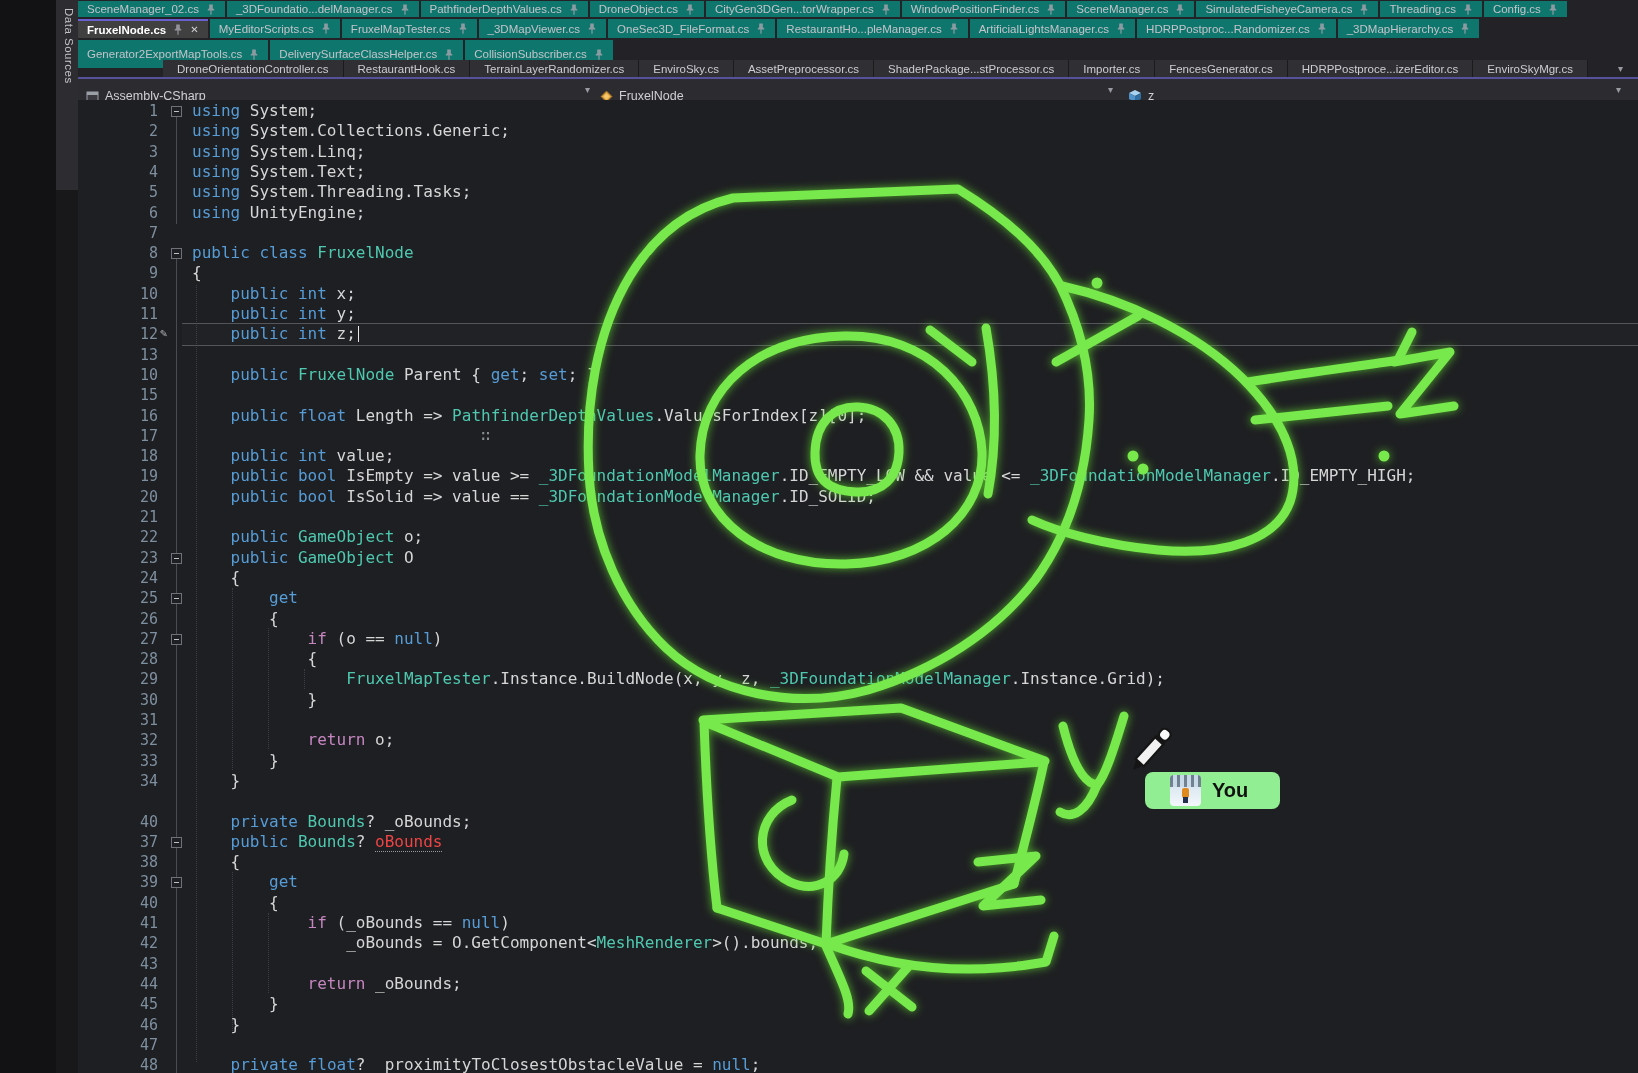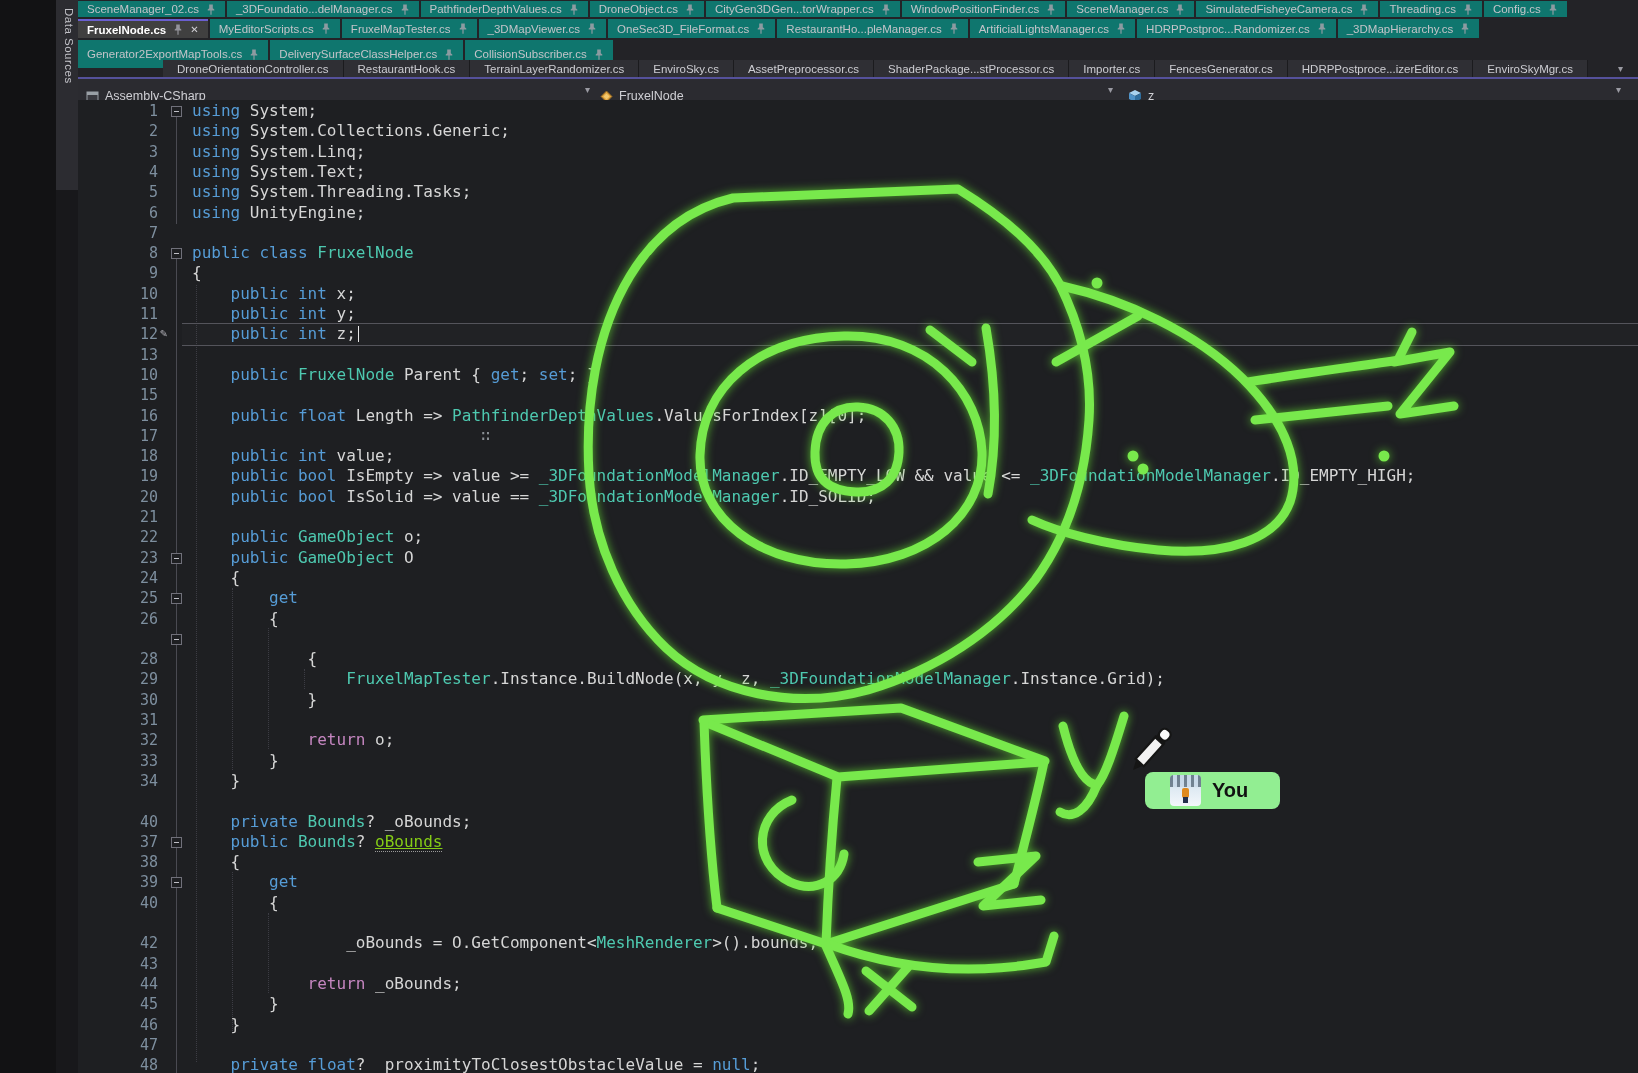--- a/index.html
+++ b/index.html
@@ -39,21 +39,21 @@
   .editor{position:absolute;left:78px;top:100px;width:1560px;height:973px;background:#1e1f22;}
   .codefont{font-family:"DejaVu Sans Mono","Liberation Mono",monospace;font-size:16px;}
   .line{position:absolute;left:0;height:20.3px;width:1560px;white-space:pre;line-height:20.3px;}
   .ln{position:absolute;left:12px;width:68px;text-align:right;color:#7e8f9f;font-size:15px;}
   .code{position:absolute;left:114px;top:0;}
   .tk-k{color:#569cd6;}
   .tk-c{color:#c586c0;}
   .tk-t{color:#4ec9b0;}
   .tk-p{color:#d6d6d6;}
   .tk-d{color:#8a8f94;}
-  .tk-u{color:#84cc16;border-bottom:1px dotted #9a9a9a;text-decoration:underline;}
+  .tk-u{color:#ef4444;border-bottom:1px dotted #9a9a9a;}
   .fold{position:absolute;left:93px;width:11px;height:11px;border:1px solid #70707a;background:#1e1f22;
         box-sizing:border-box;z-index:3;}
   .fold::after{content:"";position:absolute;left:2px;top:4px;width:5px;height:1px;background:#bfbfc6;}
   .bracket{position:absolute;width:1px;background:#4a4a52;left:98px;}
   .guide{position:absolute;width:1px;border-left:1px dotted #3c3c44;}
   .cur-line{position:absolute;left:104px;width:1528px;height:21px;border-top:1px solid #54545b;
             border-bottom:1px solid #54545b;background:rgba(255,255,255,.015);z-index:0;}
   .caret{position:absolute;width:1.5px;height:16px;background:#e8e8e8;z-index:4;}
   .pencil-gutter{position:absolute;left:82px;color:#b9b9bf;font-size:12px;z-index:3;}
   .lines-host{position:absolute;inset:0;z-index:2;}
@@ -331,32 +331,34 @@
         <div class="line" style="top: 325.8px;"><span class="ln">17</span><span class="code"><span class="tk-d">                              ∷</span></span></div>
         <div class="line" style="top: 346.1px;"><span class="ln">18</span><span class="code"><span class="tk-p">    </span><span class="tk-k">public</span><span class="tk-p"> </span><span class="tk-k">int</span><span class="tk-p"> value;</span></span></div>
         <div class="line" style="top: 366.4px;"><span class="ln">19</span><span class="code"><span class="tk-p">    </span><span class="tk-k">public</span><span class="tk-p"> </span><span class="tk-k">bool</span><span class="tk-p"> IsEmpty =&gt; value &gt;= </span><span class="tk-t">_3DFoundationModelManager</span><span class="tk-p">.ID_EMPTY_LOW &amp;&amp; value &lt;= </span><span class="tk-t">_3DFoundationModelManager</span><span class="tk-p">.ID_EMPTY_HIGH;</span></span></div>
         <div class="line" style="top: 386.7px;"><span class="ln">20</span><span class="code"><span class="tk-p">    </span><span class="tk-k">public</span><span class="tk-p"> </span><span class="tk-k">bool</span><span class="tk-p"> IsSolid =&gt; value == </span><span class="tk-t">_3DFoundationModelManager</span><span class="tk-p">.ID_SOLID;</span></span></div>
         <div class="line" style="top: 407px;"><span class="ln">21</span><span class="code"></span></div>
         <div class="line" style="top: 427.3px;"><span class="ln">22</span><span class="code"><span class="tk-p">    </span><span class="tk-k">public</span><span class="tk-p"> </span><span class="tk-t">GameObject</span><span class="tk-p"> o;</span></span></div>
         <div class="line" style="top: 447.6px;"><span class="ln">23</span><span class="code"><span class="tk-p">    </span><span class="tk-k">public</span><span class="tk-p"> </span><span class="tk-t">GameObject</span><span class="tk-p"> O</span></span></div>
         <div class="line" style="top: 467.9px;"><span class="ln">24</span><span class="code"><span class="tk-p">    {</span></span></div>
         <div class="line" style="top: 488.2px;"><span class="ln">25</span><span class="code"><span class="tk-p">        </span><span class="tk-k">get</span></span></div>
         <div class="line" style="top: 508.5px;"><span class="ln">26</span><span class="code"><span class="tk-p">        {</span></span></div>
+        <div class="line" style="top: 528.8px;"><span class="ln">27</span><span class="code"><span class="tk-p">            </span><span class="tk-c">if</span><span class="tk-p"> (o == </span><span class="tk-k">null</span><span class="tk-p">)</span></span></div>
         <div class="line" style="top: 549.1px;"><span class="ln">28</span><span class="code"><span class="tk-p">            {</span></span></div>
         <div class="line" style="top: 569.4px;"><span class="ln">29</span><span class="code"><span class="tk-p">                </span><span class="tk-t">FruxelMapTester</span><span class="tk-p">.Instance.BuildNode(x, y, z, </span><span class="tk-t">_3DFoundationModelManager</span><span class="tk-p">.Instance.Grid);</span></span></div>
         <div class="line" style="top: 589.7px;"><span class="ln">30</span><span class="code"><span class="tk-p">            }</span></span></div>
         <div class="line" style="top: 610px;"><span class="ln">31</span><span class="code"></span></div>
         <div class="line" style="top: 630.3px;"><span class="ln">32</span><span class="code"><span class="tk-p">            </span><span class="tk-c">return</span><span class="tk-p"> o;</span></span></div>
         <div class="line" style="top: 650.6px;"><span class="ln">33</span><span class="code"><span class="tk-p">        }</span></span></div>
         <div class="line" style="top: 670.9px;"><span class="ln">34</span><span class="code"><span class="tk-p">    }</span></span></div>
         <div class="line" style="top: 711.5px;"><span class="ln">40</span><span class="code"><span class="tk-p">    </span><span class="tk-k">private</span><span class="tk-p"> </span><span class="tk-t">Bounds</span><span class="tk-p">? _oBounds;</span></span></div>
         <div class="line" style="top: 731.8px;"><span class="ln">37</span><span class="code"><span class="tk-p">    </span><span class="tk-k">public</span><span class="tk-p"> </span><span class="tk-t">Bounds</span><span class="tk-p">? </span><span class="tk-u">oBounds</span></span></div>
         <div class="line" style="top: 752.1px;"><span class="ln">38</span><span class="code"><span class="tk-p">    {</span></span></div>
         <div class="line" style="top: 772.4px;"><span class="ln">39</span><span class="code"><span class="tk-p">        </span><span class="tk-k">get</span></span></div>
         <div class="line" style="top: 792.7px;"><span class="ln">40</span><span class="code"><span class="tk-p">        {</span></span></div>
+        <div class="line" style="top: 813px;"><span class="ln">41</span><span class="code"><span class="tk-p">            </span><span class="tk-c">if</span><span class="tk-p"> (_oBounds == </span><span class="tk-k">null</span><span class="tk-p">)</span></span></div>
         <div class="line" style="top: 833.3px;"><span class="ln">42</span><span class="code"><span class="tk-p">                _oBounds = O.GetComponent&lt;</span><span class="tk-t">MeshRenderer</span><span class="tk-p">&gt;().bounds;</span></span></div>
         <div class="line" style="top: 853.6px;"><span class="ln">43</span><span class="code"></span></div>
         <div class="line" style="top: 873.9px;"><span class="ln">44</span><span class="code"><span class="tk-p">            </span><span class="tk-c">return</span><span class="tk-p"> _oBounds;</span></span></div>
         <div class="line" style="top: 894.2px;"><span class="ln">45</span><span class="code"><span class="tk-p">        }</span></span></div>
         <div class="line" style="top: 914.5px;"><span class="ln">46</span><span class="code"><span class="tk-p">    }</span></span></div>
         <div class="line" style="top: 934.8px;"><span class="ln">47</span><span class="code"></span></div>
         <div class="line" style="top: 955.1px;"><span class="ln">48</span><span class="code"><span class="tk-p">    </span><span class="tk-k">private</span><span class="tk-p"> </span><span class="tk-k">float</span><span class="tk-p">? _proximityToClosestObstacleValue = </span><span class="tk-k">null</span><span class="tk-p">;</span></span></div>
       </div>
   </div>
 

